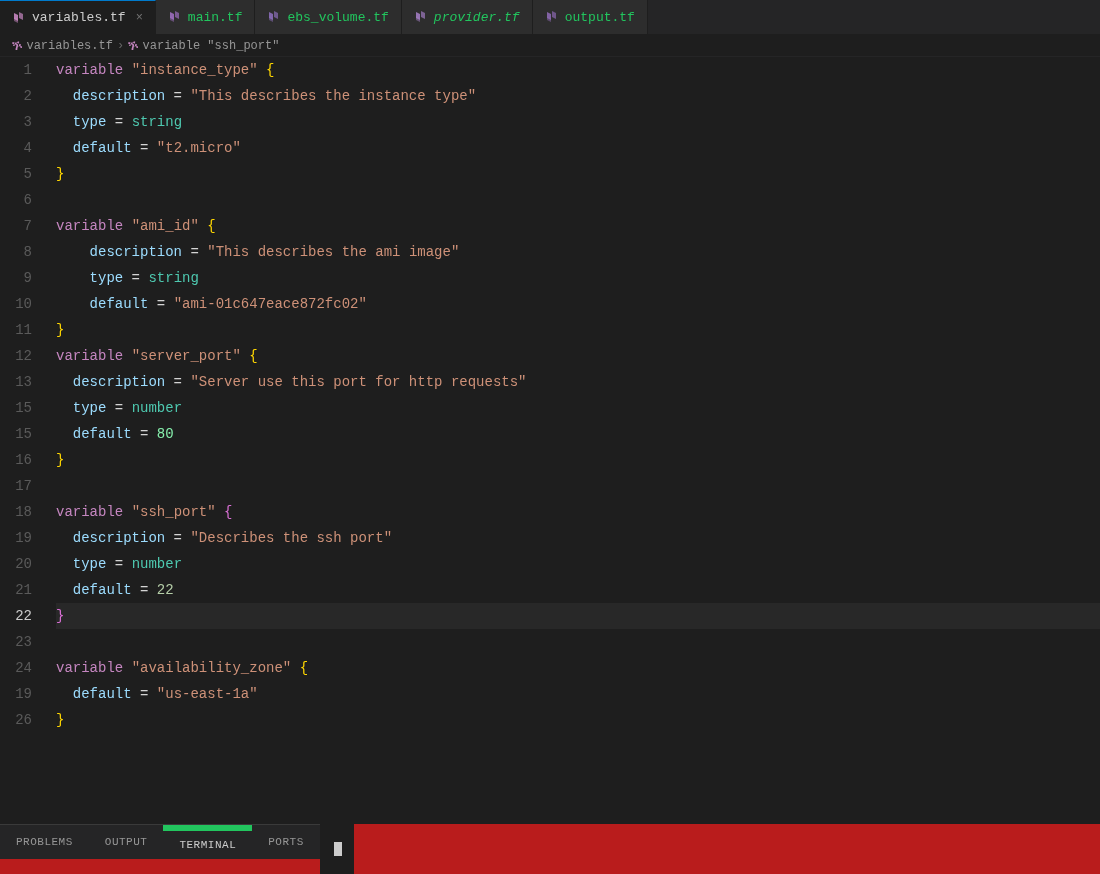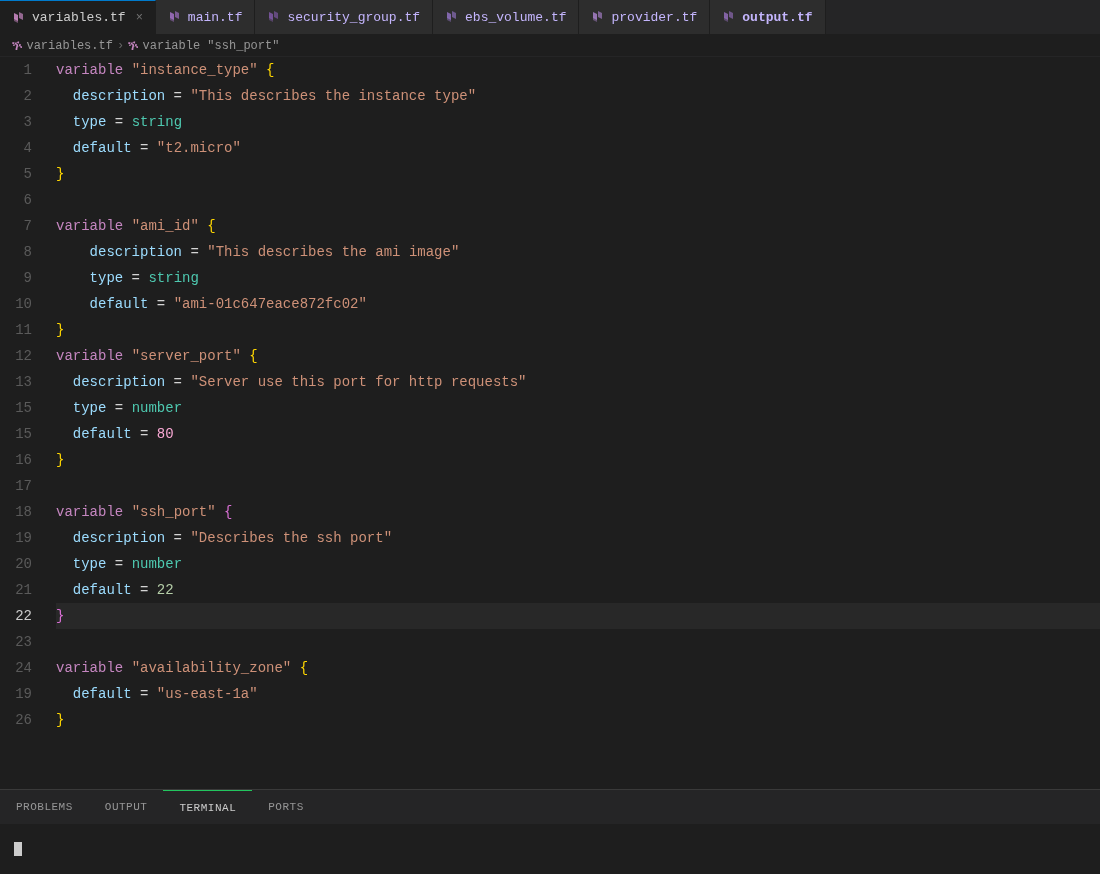--- a/index.html
+++ b/index.html
@@ -22,21 +22,21 @@
       height: 35px;
       align-items: stretch;
       border-bottom: 1px solid #1e1e1e;
       flex-shrink: 0;
     }
     .tab {
       display: flex;
       align-items: center;
       padding: 0 12px;
       font-size: 13px;
-      color: #c4b5fd;
+      color: #22c55e;
       background: #2d2d2d;
       border-right: 1px solid #1e1e1e;
       cursor: pointer;
       white-space: nowrap;
       gap: 6px;
       min-width: 0;
     }
     .tab.active {
       background: #1e1e1e;
       color: #cccccc;
@@ -109,21 +109,21 @@
       font-size: 14px;
       line-height: 26px;
     }
     .code-line.cursor-line {
       background: #282828;
     }
 
     
     .bottom-panel {
       display: flex;
-      flex-direction: column;
+      flex-direction: row;
       background: #b91c1c;
       flex-shrink: 0;
     }
     .panel-tabs {
       display: flex;
       background: #252526;
       height: 35px;
       align-items: stretch;
       border-top: 1px solid #3a3a3a;
     }
@@ -132,21 +132,21 @@
       align-items: center;
       padding: 0 16px;
       font-size: 11px;
       color: #969696;
       cursor: pointer;
       text-transform: uppercase;
       letter-spacing: 0.5px;
     }
     .panel-tab.active {
       color: #cccccc;
-      border-top: 1px solid #22c55e;
+      border-top: 6px solid #22c55e;
     }
     .terminal-area {
       background: #1e1e1e;
       padding: 6px 12px;
       font-size: 13px;
       color: #cccccc;
       height: 50px;
       display: flex;
       align-items: center;
     }
@@ -181,49 +181,41 @@
     <div class="tab">
       <svg viewBox="0 0 14 14" width="14" height="14">
         <polygon points="2,2 6,4 6,10 2,8" fill="#9b6dbd" opacity="0.9"></polygon>
         <polygon points="7,1 11,3 11,9 7,7" fill="#9b6dbd" opacity="0.7"></polygon>
         <polygon points="2,10 6,12 6,8 2,6" fill="#9b6dbd" opacity="0.5"></polygon>
       </svg>
       <span style="font-style: normal;">main.tf</span>
     </div>
     <div class="tab">
       <svg viewBox="0 0 14 14" width="14" height="14">
-        <polygon points="2,2 6,4 6,10 2,8" fill="#7b57a0" opacity="0.9"></polygon>
-        <polygon points="7,1 11,3 11,9 7,7" fill="#7b57a0" opacity="0.7"></polygon>
-        <polygon points="2,10 6,12 6,8 2,6" fill="#7b57a0" opacity="0.5"></polygon>
-      </svg>
-      <span style="font-style: normal;">security_group.tf</span>
-    </div>
-    <div class="tab">
-      <svg viewBox="0 0 14 14" width="14" height="14">
         <polygon points="2,2 6,4 6,10 2,8" fill="#8a6db8" opacity="0.9"></polygon>
         <polygon points="7,1 11,3 11,9 7,7" fill="#8a6db8" opacity="0.7"></polygon>
         <polygon points="2,10 6,12 6,8 2,6" fill="#8a6db8" opacity="0.5"></polygon>
       </svg>
       <span style="font-style: normal;">ebs_volume.tf</span>
     </div>
     <div class="tab">
       <svg viewBox="0 0 14 14" width="14" height="14">
         <polygon points="2,2 6,4 6,10 2,8" fill="#a07bc0" opacity="0.9"></polygon>
         <polygon points="7,1 11,3 11,9 7,7" fill="#a07bc0" opacity="0.7"></polygon>
         <polygon points="2,10 6,12 6,8 2,6" fill="#a07bc0" opacity="0.5"></polygon>
       </svg>
-      <span style="">provider.tf</span>
+      <span style="font-style: italic;">provider.tf</span>
     </div>
     <div class="tab">
       <svg viewBox="0 0 14 14" width="14" height="14">
         <polygon points="2,2 6,4 6,10 2,8" fill="#8b68b0" opacity="0.9"></polygon>
         <polygon points="7,1 11,3 11,9 7,7" fill="#8b68b0" opacity="0.7"></polygon>
         <polygon points="2,10 6,12 6,8 2,6" fill="#8b68b0" opacity="0.5"></polygon>
       </svg>
-      <span style="font-style: normal; font-weight: bold;">output.tf</span>
+      <span style="font-style: normal;">output.tf</span>
     </div>
   </div>
 
 <div class="breadcrumb">
   <span style="color:#c586c0; font-size:12px;">ⶖ</span>
   <span>variables.tf</span>
   <span class="breadcrumb-sep"> › </span>
   <span style="color:#c586c0; font-size:12px;">ⶖ</span>
   <span>variable "ssh_port"</span>
 </div>
@@ -265,21 +257,21 @@
       <div class="code-line"><span style="color: rgb(255, 215, 0);">}</span></div>
       <div class="code-line"></div>
       <div class="code-line"><span style="color: rgb(197, 134, 192);">variable </span><span style="color: rgb(206, 145, 120);">"ami_id"</span><span style="color: rgb(212, 212, 212);"> </span><span style="color: rgb(255, 215, 0);">{</span></div>
       <div class="code-line"><span style="color: rgb(156, 220, 254);">    description</span><span style="color: rgb(212, 212, 212);"> = </span><span style="color: rgb(206, 145, 120);">"This describes the ami image"</span></div>
       <div class="code-line"><span style="color: rgb(156, 220, 254);">    type</span><span style="color: rgb(212, 212, 212);"> = </span><span style="color: rgb(78, 201, 176);">string</span></div>
       <div class="code-line"><span style="color: rgb(156, 220, 254);">    default</span><span style="color: rgb(212, 212, 212);"> = </span><span style="color: rgb(206, 145, 120);">"ami-01c647eace872fc02"</span></div>
       <div class="code-line"><span style="color: rgb(255, 215, 0);">}</span></div>
       <div class="code-line"><span style="color: rgb(197, 134, 192);">variable </span><span style="color: rgb(206, 145, 120);">"server_port"</span><span style="color: rgb(212, 212, 212);"> </span><span style="color: rgb(255, 215, 0);">{</span></div>
       <div class="code-line"><span style="color: rgb(156, 220, 254);">  description</span><span style="color: rgb(212, 212, 212);"> = </span><span style="color: rgb(206, 145, 120);">"Server use this port for http requests"</span></div>
       <div class="code-line"><span style="color: rgb(156, 220, 254);">  type</span><span style="color: rgb(212, 212, 212);"> = </span><span style="color: rgb(78, 201, 176);">number</span></div>
-      <div class="code-line"><span style="color: rgb(156, 220, 254);">  default</span><span style="color: rgb(212, 212, 212);"> = </span><span style="color: #f9a8d4;">80</span></div>
+      <div class="code-line"><span style="color: rgb(156, 220, 254);">  default</span><span style="color: rgb(212, 212, 212);"> = </span><span style="color: #86efac;">80</span></div>
       <div class="code-line"><span style="color: rgb(255, 215, 0);">}</span></div>
       <div class="code-line"></div>
       <div class="code-line"><span style="color: rgb(197, 134, 192);">variable </span><span style="color: rgb(206, 145, 120);">"ssh_port"</span><span style="color: rgb(212, 212, 212);"> </span><span style="color: rgb(218, 112, 214);">{</span></div>
       <div class="code-line"><span style="color: rgb(156, 220, 254);">  description</span><span style="color: rgb(212, 212, 212);"> = </span><span style="color: rgb(206, 145, 120);">"Describes the ssh port"</span></div>
       <div class="code-line"><span style="color: rgb(156, 220, 254);">  type</span><span style="color: rgb(212, 212, 212);"> = </span><span style="color: rgb(78, 201, 176);">number</span></div>
       <div class="code-line"><span style="color: rgb(156, 220, 254);">  default</span><span style="color: rgb(212, 212, 212);"> = </span><span style="color: rgb(181, 206, 168);">22</span></div>
       <div class="code-line cursor-line"><span style="color: rgb(218, 112, 214);">}</span></div>
       <div class="code-line"></div>
       <div class="code-line"><span style="color: rgb(197, 134, 192);">variable </span><span style="color: rgb(206, 145, 120);">"availability_zone"</span><span style="color: rgb(212, 212, 212);"> </span><span style="color: rgb(255, 215, 0);">{</span></div>
       <div class="code-line"><span style="color: rgb(156, 220, 254);">  default</span><span style="color: rgb(212, 212, 212);"> = </span><span style="color: rgb(206, 145, 120);">"us-east-1a"</span></div>

